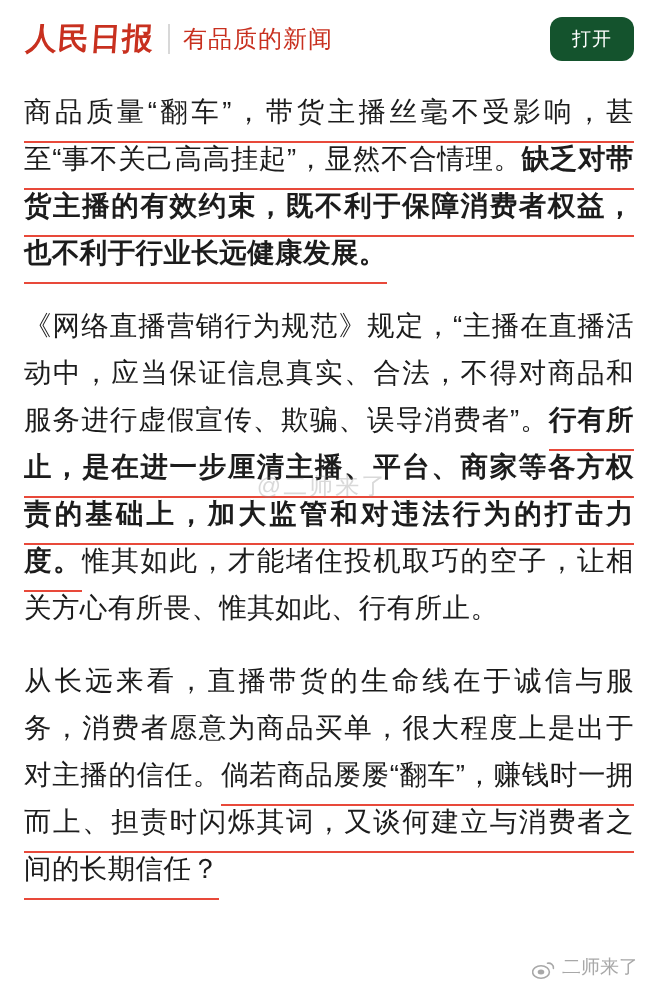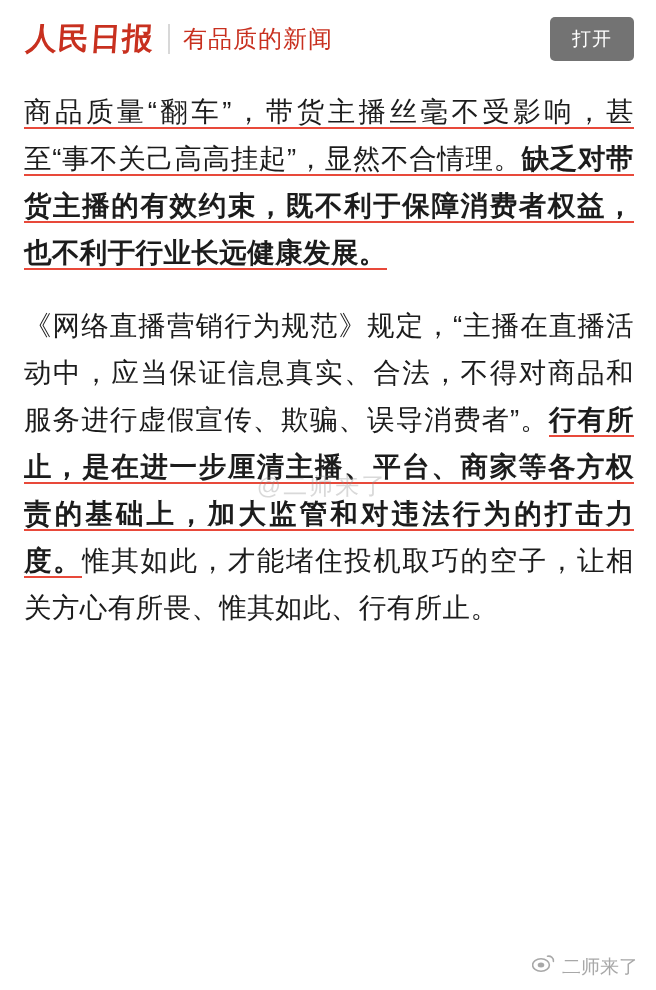--- a/index.html
+++ b/index.html
@@ -51,24 +51,24 @@
     font-family: "Liberation Serif", serif;
     font-size: 24px;
     color: #c8301f;
     white-space: nowrap;
     letter-spacing: 1px;
   }
   .open-btn {
     flex: none;
     width: 84px;
     height: 44px;
-    background: #737373;
+    background: #14532d;
     color: #ffffff;
     border: none;
-    border-radius: 5px;
+    border-radius: 12px;
     font-size: 19px;
     font-family: "Liberation Sans", sans-serif;
     cursor: pointer;
     letter-spacing: 1px;
   }
 
   
   .article {
     padding: 10px 22px 0 24px;
     box-sizing: border-box;
@@ -82,42 +82,42 @@
     text-align: justify;
     font-family: "Liberation Sans", sans-serif;
   }
   .para:last-child { margin-bottom: 0; }
 
   .b { font-weight: bold; }
 
   
   .u {
     background-image: linear-gradient(to top, #e8493a 0px, #e8493a 2px, transparent 2px);
-    padding-bottom: 2px;
+    padding-bottom: 16px;
   }
 
   
   .wm-center {
     position: absolute;
     left: 0;
     right: 12px;
     top: 470px;
     text-align: center;
     font-size: 24px;
     color: rgba(140,140,140,0.33);
     letter-spacing: 2px;
     pointer-events: none;
     user-select: none;
   }
   .wm-footer {
     position: absolute;
     right: 18px;
     bottom: 10px;
     display: flex;
-    align-items: flex-start;
+    align-items: flex-end;
     gap: 7px;
     color: #a8a8a8;
     font-size: 19px;
     user-select: none;
   }
   .weibo-eye {
     width: 23px;
     height: 19px;
     display: inline-block;
     position: relative;
@@ -132,20 +132,21 @@
     <span class="brand-logo">人民日报</span>
     <span class="brand-divider"></span>
     <span class="brand-tagline">有品质的新闻</span>
   </div>
   <button class="open-btn">打开</button>
 </div>
 
 <div class="article">
   <p class="para" id="p1"><span class="u">商品质量“翻车”，带货主播丝毫不受影响，甚至“事不关己高高挂起”，显然不合情理。</span><span class="b u">缺乏对带货主播的有效约束，既不利于保障消费者权益，也不利于行业长远健康发展。</span></p>
   <p class="para" id="p2"><span>《网络直播营销行为规范》规定，“主播在直播活动中，应当保证信息真实、合法，不得对商品和服务进行虚假宣传、欺骗、误导消费者”。</span><span class="b u">行有所止，是在进一步厘清主播、平台、商家等各方权责的基础上，加大监管和对违法行为的打击力度。</span><span>惟其如此，才能堵住投机取巧的空子，让相关方心有所畏、惟其如此、行有所止。</span></p>
+  <p class="para" id="p3"><span>从长远来看，直播带货的生命线在于诚信与服务，消费者愿意为商品买单，很大程度上是出于对主播的信任。</span><span class="u">倘若商品屡屡“翻车”，赚钱时一拥而上、担责时闪烁其词，又谈何建立与消费者之间的长期信任？</span></p>
 </div>
 
 <div class="wm-center">@二师来了</div>
 
 <div class="wm-footer">
   <span class="weibo-eye">
     <svg width="23" height="19" viewBox="0 0 23 19" xmlns="http://www.w3.org/2000/svg">
       <ellipse cx="9" cy="11" rx="8.4" ry="6.3" fill="none" stroke="#a8a8a8" stroke-width="1.6"></ellipse>
       <ellipse cx="9" cy="11" rx="3.3" ry="2.5" fill="#a8a8a8"></ellipse>
       <path d="M15.5 2.2c3.4-0.6 6.4 1.9 5.9 5.2" fill="none" stroke="#a8a8a8" stroke-width="1.6" stroke-linecap="round"></path>

